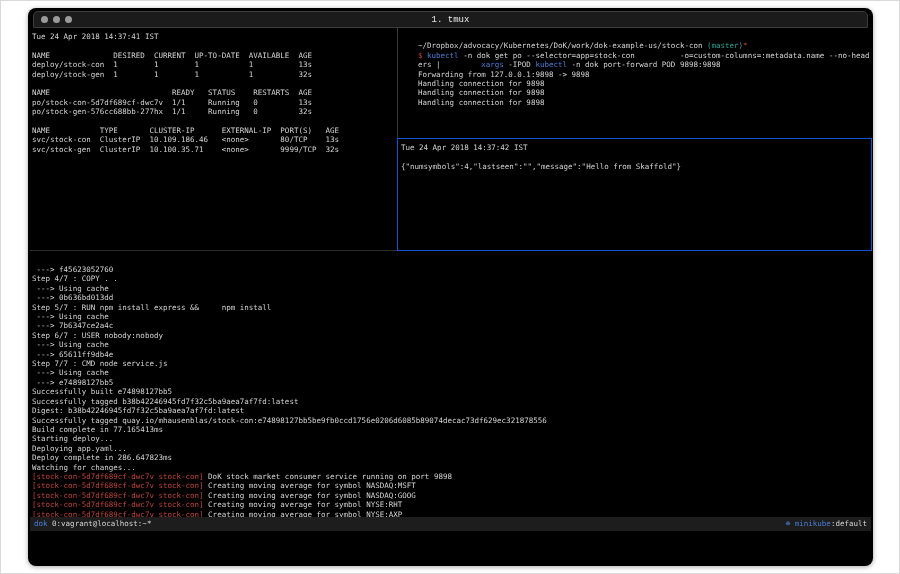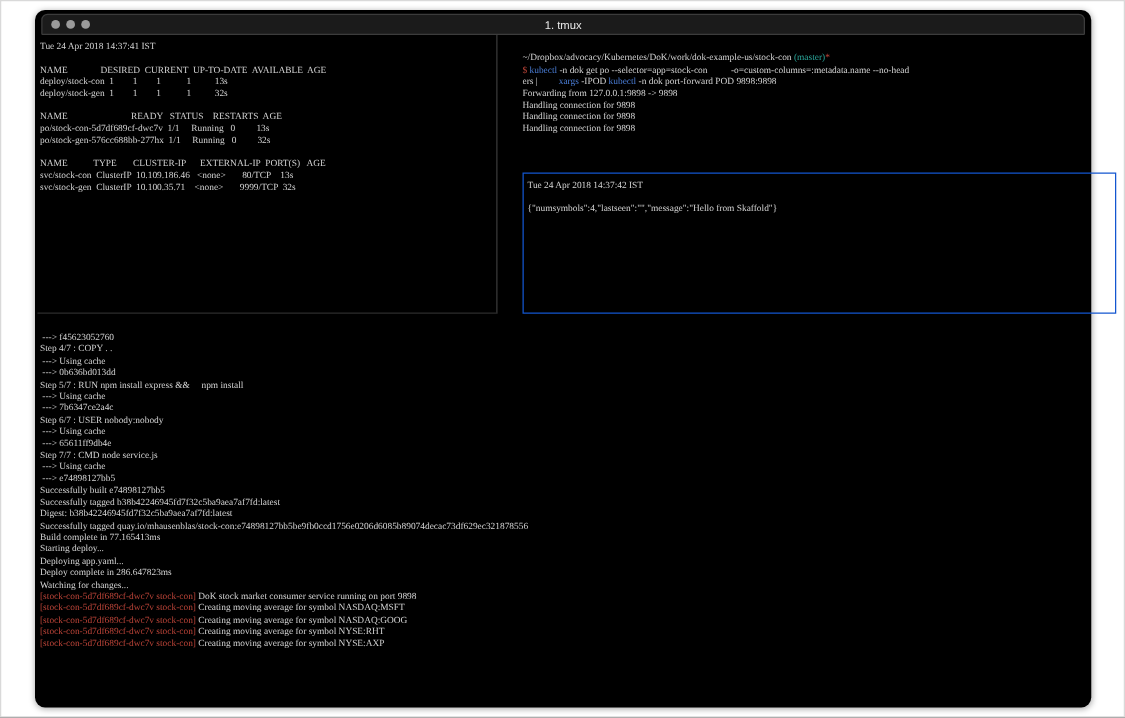--- a/index.html
+++ b/index.html
@@ -16,33 +16,33 @@
   .titlebar{
     position:absolute;left:5px;top:3px;width:835px;height:17px;
     background:#1b1b1b;border:1px solid #3c3c3c;border-radius:5px 5px 1px 1px;
     box-sizing:border-box;
   }
   .traffic{position:absolute;left:7px;top:4px;display:flex;gap:5px;}
   .dot{width:7px;height:7px;border-radius:50%;background:#9a9a9a;display:block;}
   .title{
     position:absolute;left:0;right:0;top:0;height:100%;
     display:flex;align-items:center;justify-content:center;
-    color:#e9e9e9;font-size:9px;font-family:Liberation Sans, sans-serif;
+    color:#e9e9e9;font-size:9px;font-family:Liberation Mono, monospace;
   }
   .pane{
     position:absolute;overflow:hidden;color:#d4d4d4;
-    font-size:7.5px;line-height:9.4px;white-space:pre;font-family:Liberation Serif, serif;
+    font-size:7.5px;line-height:9.4px;white-space:pre;
   }
   .line{min-height:9.4px;}
   .pane-top-left{left:4px;top:24px;width:364px;height:218px;}
   .divider-v{position:absolute;left:369px;top:20px;width:1px;height:223px;background:#3a3a3a;}
   .pane-top-right{left:373px;top:24px;width:470px;height:104px;margin-left:17px;}
   .pane-active{
     left:369px;top:130px;width:475px;height:113px;
-    border:1px solid #1356d0;box-sizing:border-box;padding:4px 0 0 3px;margin-left:21px;
+    border:1px solid #1356d0;box-sizing:border-box;padding:4px 0 0 3px;
   }
   .divider-h{position:absolute;left:2px;top:242px;width:367px;height:1px;background:#2d2d2d;}
   .pane-bottom{left:4px;top:245px;width:839px;height:260px;margin-top:12px;}
   .statusbar{
     position:absolute;left:2px;top:509px;width:841px;height:14px;
     background:#1d1d1d;color:#d4d4d4;font-size:7.5px;line-height:14px;
     display:flex;justify-content:space-between;align-items:center;
     padding:0 4px;box-sizing:border-box;white-space:pre;
   }
 </style>
@@ -67,14 +67,18 @@
   <div class="divider-v"></div>
 
   <div class="pane pane-top-right"><div class="line"><span></span></div><div class="line"><span>~/Dropbox/advocacy/Kubernetes/DoK/work/dok-example-us/stock-con </span><span style="color: rgb(42, 167, 155);">(master)</span><span style="color: rgb(191, 69, 57);">*</span></div><div class="line"><span style="color: rgb(191, 69, 57);">$ </span><span style="color: rgb(74, 125, 214);">kubectl</span><span> -n dok get po --selector=app=stock-con          -o=custom-columns=:metadata.name --no-head</span></div><div class="line"><span>ers |         </span><span style="color: rgb(74, 125, 214);">xargs</span><span> -IPOD </span><span style="color: rgb(74, 125, 214);">kubectl</span><span> -n dok port-forward POD 9898:9898</span></div><div class="line"><span>Forwarding from 127.0.0.1:9898 -&gt; 9898</span></div><div class="line"><span>Handling connection for 9898</span></div><div class="line"><span>Handling connection for 9898</span></div><div class="line"><span>Handling connection for 9898</span></div></div>
 
   <div class="pane pane-active"><div class="line"><span>Tue 24 Apr 2018 14:37:42 IST</span></div><div class="line"><span></span></div><div class="line"><span>{"numsymbols":4,"lastseen":"","message":"Hello from Skaffold"}</span></div></div>
 
   <div class="divider-h"></div>
 
   <div class="pane pane-bottom"><div class="line"><span> ---&gt; f45623052760</span></div><div class="line"><span>Step 4/7 : COPY . .</span></div><div class="line"><span> ---&gt; Using cache</span></div><div class="line"><span> ---&gt; 0b636bd013dd</span></div><div class="line"><span>Step 5/7 : RUN npm install express &amp;&amp;     npm install</span></div><div class="line"><span> ---&gt; Using cache</span></div><div class="line"><span> ---&gt; 7b6347ce2a4c</span></div><div class="line"><span>Step 6/7 : USER nobody:nobody</span></div><div class="line"><span> ---&gt; Using cache</span></div><div class="line"><span> ---&gt; 65611ff9db4e</span></div><div class="line"><span>Step 7/7 : CMD node service.js</span></div><div class="line"><span> ---&gt; Using cache</span></div><div class="line"><span> ---&gt; e74898127bb5</span></div><div class="line"><span>Successfully built e74898127bb5</span></div><div class="line"><span>Successfully tagged b38b42246945fd7f32c5ba9aea7af7fd:latest</span></div><div class="line"><span>Digest: b38b42246945fd7f32c5ba9aea7af7fd:latest</span></div><div class="line"><span>Successfully tagged quay.io/mhausenblas/stock-con:e74898127bb5be9fb0ccd1756e0206d6085b89074decac73df629ec321878556</span></div><div class="line"><span>Build complete in 77.165413ms</span></div><div class="line"><span>Starting deploy...</span></div><div class="line"><span>Deploying app.yaml...</span></div><div class="line"><span>Deploy complete in 286.647823ms</span></div><div class="line"><span>Watching for changes...</span></div><div class="line"><span style="color: rgb(191, 69, 57);">[stock-con-5d7df689cf-dwc7v stock-con]</span><span> DoK stock market consumer service running on port 9898</span></div><div class="line"><span style="color: rgb(191, 69, 57);">[stock-con-5d7df689cf-dwc7v stock-con]</span><span> Creating moving average for symbol NASDAQ:MSFT</span></div><div class="line"><span style="color: rgb(191, 69, 57);">[stock-con-5d7df689cf-dwc7v stock-con]</span><span> Creating moving average for symbol NASDAQ:GOOG</span></div><div class="line"><span style="color: rgb(191, 69, 57);">[stock-con-5d7df689cf-dwc7v stock-con]</span><span> Creating moving average for symbol NYSE:RHT</span></div><div class="line"><span style="color: rgb(191, 69, 57);">[stock-con-5d7df689cf-dwc7v stock-con]</span><span> Creating moving average for symbol NYSE:AXP</span></div></div>
 
+  <div class="statusbar">
+    <span><span style="color: rgb(74, 125, 214);">dok</span><span> 0:vagrant@localhost:~*</span></span>
+    <span><span style="color: rgb(74, 125, 214);">☸ minikube</span><span>:default</span></span>
+  </div>
 
 </div>
 
 </body></html>

